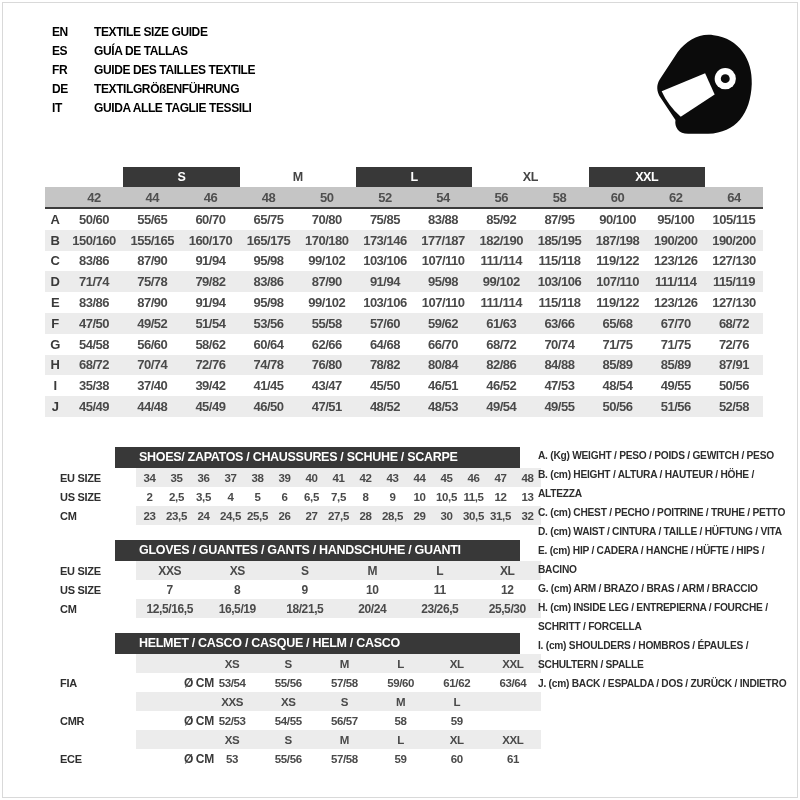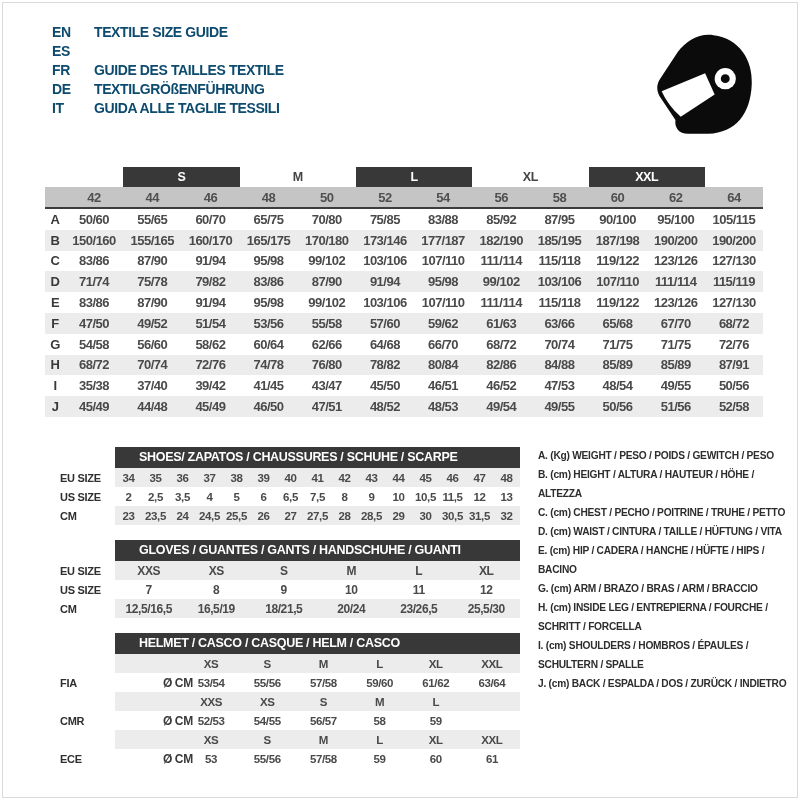--- a/index.html
+++ b/index.html
@@ -9,21 +9,21 @@
     background:#ffffff;
     font-family:"Liberation Sans", sans-serif;
     overflow:hidden;
     color:#3c3c3c;
   }
   .frame{position:absolute;inset:2px;border:1px solid #d9d9d9;pointer-events:none;}
 
   
   .langs{position:absolute;left:52px;top:22px;}
   .lang-row{display:grid;grid-template-columns:28px auto;column-gap:14px;height:19px;align-items:center;}
-  .lang-code,.lang-title{font-size:14px;font-weight:bold;letter-spacing:-0.4px;color:#0c4a6e;white-space:nowrap;}
+  .lang-code,.lang-title{font-size:12px;font-weight:bold;letter-spacing:-0.4px;color:#000000;white-space:nowrap;}
 
   
   .helmet{position:absolute;left:650px;top:28px;width:106px;height:114px;}
 
   
   .textile{position:absolute;left:45px;top:167px;width:718px;}
   .t-row{display:grid;grid-template-columns:20px repeat(12,1fr);align-items:center;height:20.8px;}
   .t-row.stripe{background:#ececec;}
   .t-cell{text-align:center;font-size:13px;font-weight:bold;letter-spacing:-0.5px;color:#4a4a4a;white-space:nowrap;}
   .t-head{height:20px;}
@@ -34,21 +34,21 @@
   .t-rowlabel{color:#3a3a3a;}
 
   
   .sec{position:absolute;left:60px;width:460px;}
   .sec-shoes{top:447px;}
   .sec-gloves{top:540px;}
   .sec-helmet{top:633px;}
   .bar-row{display:grid;grid-template-columns:55px 405px;}
   .bar{background:#383838;color:#fff;font-size:12.5px;font-weight:bold;letter-spacing:-0.3px;
        height:21px;line-height:21px;padding-left:24px;box-sizing:border-box;white-space:nowrap;}
-  .s-row{display:grid;grid-template-columns:55px 405px;align-items:stretch;}
+  .s-row{display:grid;grid-template-columns:55px 405px;align-items:stretch;gap:21px;}
   .lbl{font-size:11px;font-weight:bold;color:#2f2f2f;letter-spacing:-0.3px;display:flex;align-items:center;white-space:nowrap;}
   .vals{display:grid;align-items:center;height:19px;}
   .vals.shade{background:#ececec;}
   .v{text-align:center;font-size:11.5px;font-weight:bold;letter-spacing:-0.4px;color:#4a4a4a;white-space:nowrap;}
   .sec-gloves .v{font-size:12px;}
   .unit{font-size:12px;font-weight:bold;color:#3a3a3a;padding-left:4px;text-align:left;margin-left:44px;}
 
   
   .legend{position:absolute;left:538px;top:446px;width:256px;}
   .legend-item{font-size:10.2px;font-weight:bold;letter-spacing:-0.25px;line-height:19px;color:#2d2d2d;}
@@ -59,20 +59,21 @@
 <div class="page">
   <div class="frame"></div>
 
   <div class="langs">
       <div class="lang-row">
        <span class="lang-code">EN</span>
        <span class="lang-title">TEXTILE SIZE GUIDE</span>
      </div>
       <div class="lang-row">
        <span class="lang-code">ES</span>
+       <span class="lang-title">GUÍA DE TALLAS</span>
      </div>
       <div class="lang-row">
        <span class="lang-code">FR</span>
        <span class="lang-title">GUIDE DES TAILLES TEXTILE</span>
      </div>
       <div class="lang-row">
        <span class="lang-code">DE</span>
        <span class="lang-title">TEXTILGRÖßENFÜHRUNG</span>
      </div>
       <div class="lang-row">

